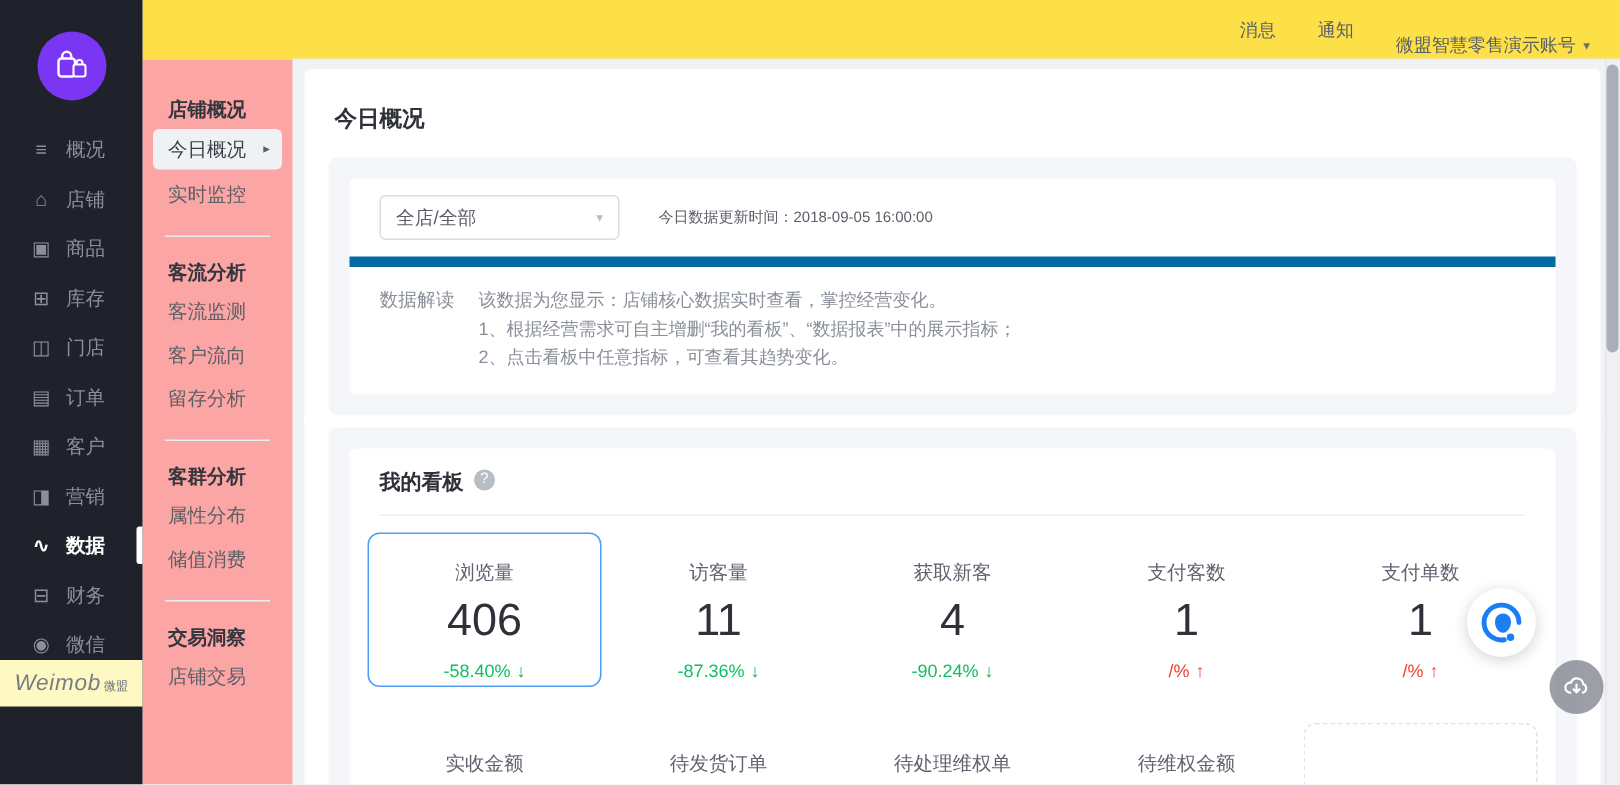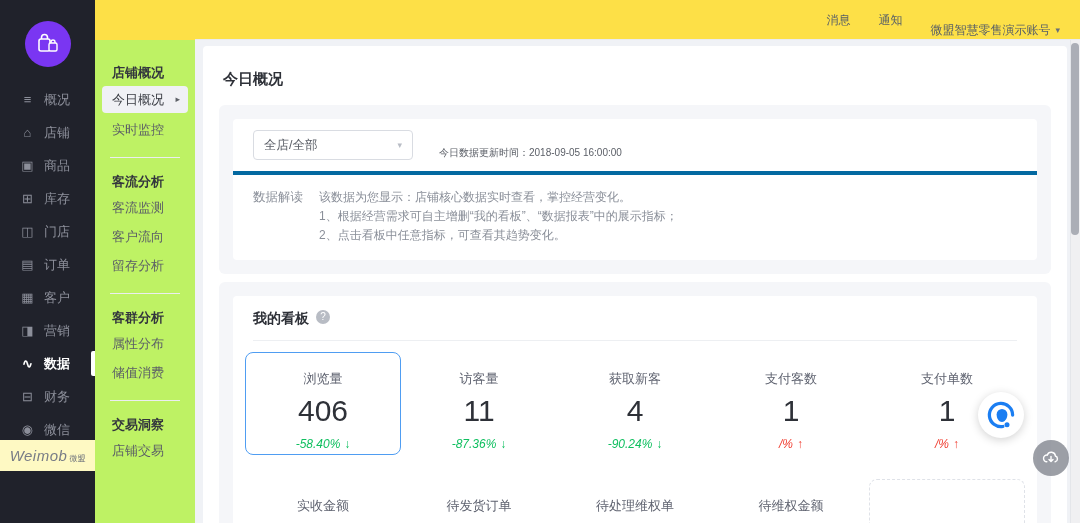--- a/index.html
+++ b/index.html
@@ -19,21 +19,21 @@
                             background:#ffffff; border-radius:2px 0 0 2px; }
   .watermark { position:absolute; bottom:52px; left:0; right:0; text-align:center; background:#fef9c3;
                padding:7px 0 6px; color:#787c86; z-index:2; }
   .watermark .wm-en { font-style:italic; font-size:15px; letter-spacing:.5px; }
   .watermark .wm-cn { font-size:8px; color:#6d717b; margin-left:2px; }
   .switch-store { position:absolute; bottom:0; left:0; right:0; height:33px; background:#2a2d37;
                   border-radius:10px 10px 0 0; display:flex; align-items:center; justify-content:center;
                   color:#9ca0aa; font-size:12px; cursor:pointer; z-index:3; }
 
   
-  .submenu { position:absolute; left:95px; top:40px; width:100px; bottom:0; background:#bef264; z-index:4;
+  .submenu { position:absolute; left:95px; top:40px; width:100px; bottom:0; background:#fca5a5; z-index:4;
              padding-top:22px; }
   .sub-title { padding-left:17px; font-size:13px; font-weight:bold; color:#33363d; height:22px; line-height:22px; }
   .sub-item { height:29px; line-height:29px; padding-left:17px; font-size:13px; color:#5c6066; cursor:pointer; }
   .sub-item.selected { background:#f0f1f5; border-radius:4px; margin:2px 7px; padding:0 8px 0 10px; height:27px;
                        line-height:27px; display:flex; align-items:center; justify-content:space-between; color:#3a3d44; }
   .sub-item.selected .caret { font-size:9px; color:#5c6066; }
   .sub-divider { height:1px; background:#ebedf1; margin:13px 15px; }
 
   
   .topbar { position:absolute; left:95px; right:0; top:0; height:40px; background:#fde047; z-index:5;
@@ -46,21 +46,21 @@
 
   
   .main { position:absolute; left:195px; top:40px; right:0; bottom:0; background:#f0f2f6; }
   .main-card { position:absolute; left:8px; top:6px; right:13px; bottom:0; background:#fff;
                border-radius:4px 4px 0 0; }
   .page-title { padding:24px 16px 16px 20px; font-size:15px; font-weight:bold; color:#2e3138; }
 
   .panel { margin:0 16px; background:#f5f6f9; border-radius:6px; padding:14px; }
   .panel-inner { background:#fff; border-radius:4px; }
 
-  .filter-row { display:flex; align-items:flex-end; padding:11px 20px; border-bottom:4px solid #0369a1; }
+  .filter-row { display:flex; align-items:center; padding:11px 20px; border-bottom:7px solid #0369a1; }
   .select { width:160px; height:30px; border:1px solid #d9dce2; border-radius:4px; background:#fff;
             display:flex; align-items:center; justify-content:space-between; padding:0 10px;
             font-size:12.5px; color:#5a5e66; cursor:pointer; }
   .select .caret { font-size:9px; color:#b9bdc6; }
   .update-time { margin-left:26px; font-size:10px; color:#5a5e66; }
 
   .insight { display:flex; padding:13px 20px 15px; }
   .insight-label { font-size:12.5px; color:#8a8f99; margin-right:16px; white-space:nowrap; padding-top:1px; }
   .insight-lines { font-size:12px; color:#8a8f99; line-height:19px; }
 
@@ -72,21 +72,21 @@
   .help-icon { width:14px; height:14px; border-radius:50%; background:#b8bcc4; color:#fff; font-size:10px;
                line-height:14px; text-align:center; cursor:pointer; }
   .board-divider { height:1px; background:#edeff2; margin:0 20px; }
 
   .metric-grid { display:grid; grid-template-columns:repeat(5,1fr); grid-template-rows:103px 150px;
                  row-gap:24px; padding:11px 12px 0; }
   .metric-cell { text-align:center; border:1px solid transparent; border-radius:8px; padding-top:17px; cursor:pointer; }
   .metric-cell.selected { border-color:#4f9df2; }
   .m-label { font-size:13px; color:#5f6370; }
   .m-value { font-size:30px; color:#2e3138; margin:6px 0 9px; }
-  .m-change { font-size:12px;font-style:italic; }
+  .m-change { font-size:12px; }
   .m-change[data-tone="green"] { color:#0fbf5f; }
   .m-change[data-tone="red"]   { color:#f04134; }
   .m-change .arrow { font-weight:bold; margin-left:4px; }
   .add-cell { border:1px dashed #dfe2e8; border-radius:8px; display:flex; align-items:center; justify-content:center;
               color:#c6cad2; font-size:48px; font-weight:300; cursor:pointer; padding-top:0; }
 
   
   .float-service { position:absolute; left:783px; top:352px; width:46px; height:46px; border-radius:50%;
                    background:#fff; box-shadow:0 2px 10px rgba(0,0,0,.18); display:flex; align-items:center;
                    justify-content:center; cursor:pointer; z-index:8; }

